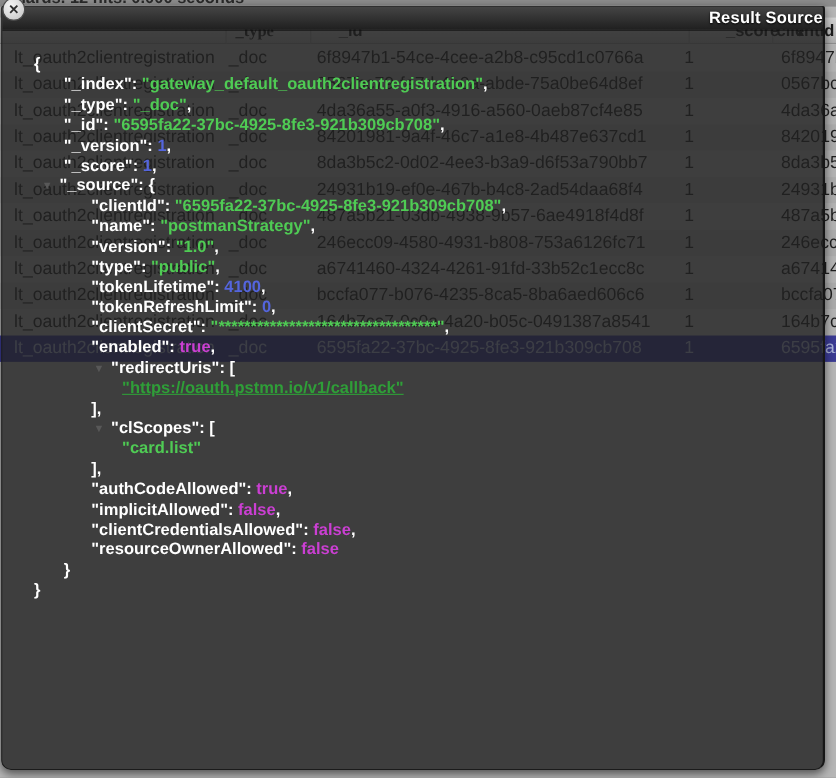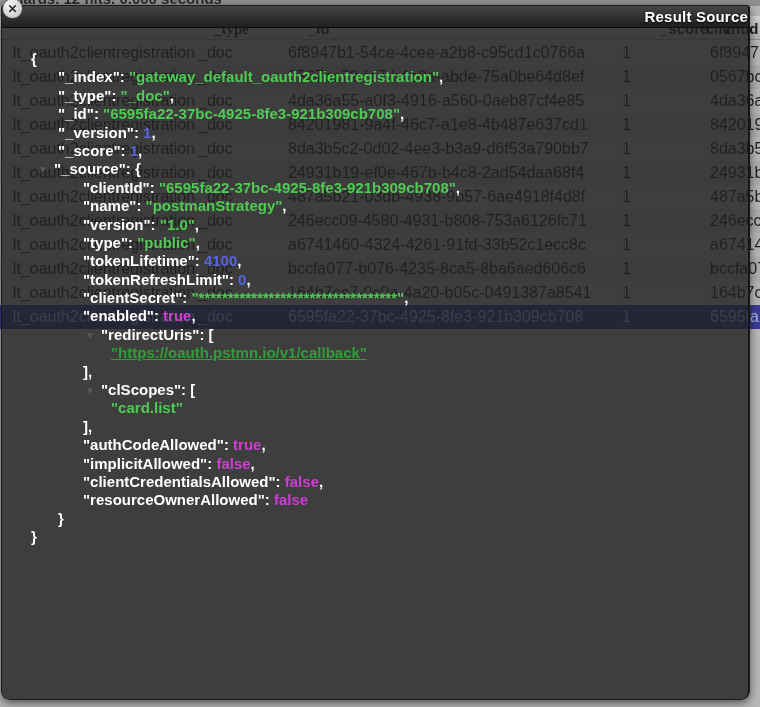--- a/index.html
+++ b/index.html
@@ -23,21 +23,21 @@
   .h-client { left:706px; }
   .hsep { position:absolute; top:0; width:1px; height:24px; background:#989898; }
   .sort-icon { font-size:11px; margin-left:14px; color:#161616; }
   .tbody { position:absolute; left:0; top:41px; width:760px; }
   .trow { position:relative; width:760px; height:24px; font-size:16px;
     color:#1f1f1f; background:#b3b3b3; }
   .trow:nth-child(even) { background:#ababab; }
   .trow.sel { background:#3b3b94; color:#a9b2d8; }
   .tcell { position:absolute; top:0; height:24px; line-height:24px; white-space:pre; }
   .c-index { left:0; width:208px; overflow:hidden;text-align:center; }
-  .c-type  { left:198px; }
+  .c-type  { left:208px; }
   .c-id    { left:288px; }
   .c-score { left:622px; }
   .c-client{ left:710px; }
 
   
   .modal { position:absolute; left:1px; top:5px; width:749px; height:695px;
     z-index:10; border-radius:3px 3px 9px 9px;
     background:rgba(33,33,33,0.80);
     border:1px solid #1b1b1b; border-right:2px solid #171717;
     box-shadow:0 3px 9px rgba(0,0,0,0.55); }

